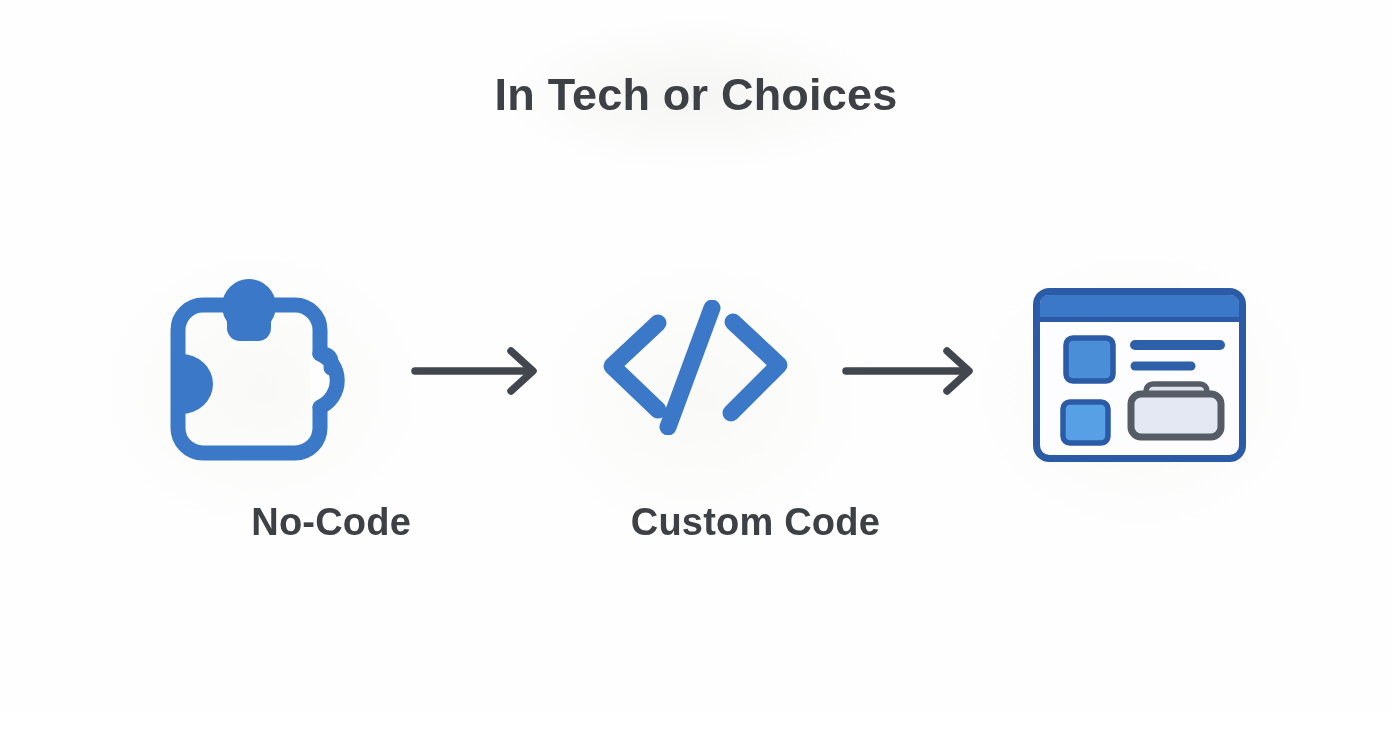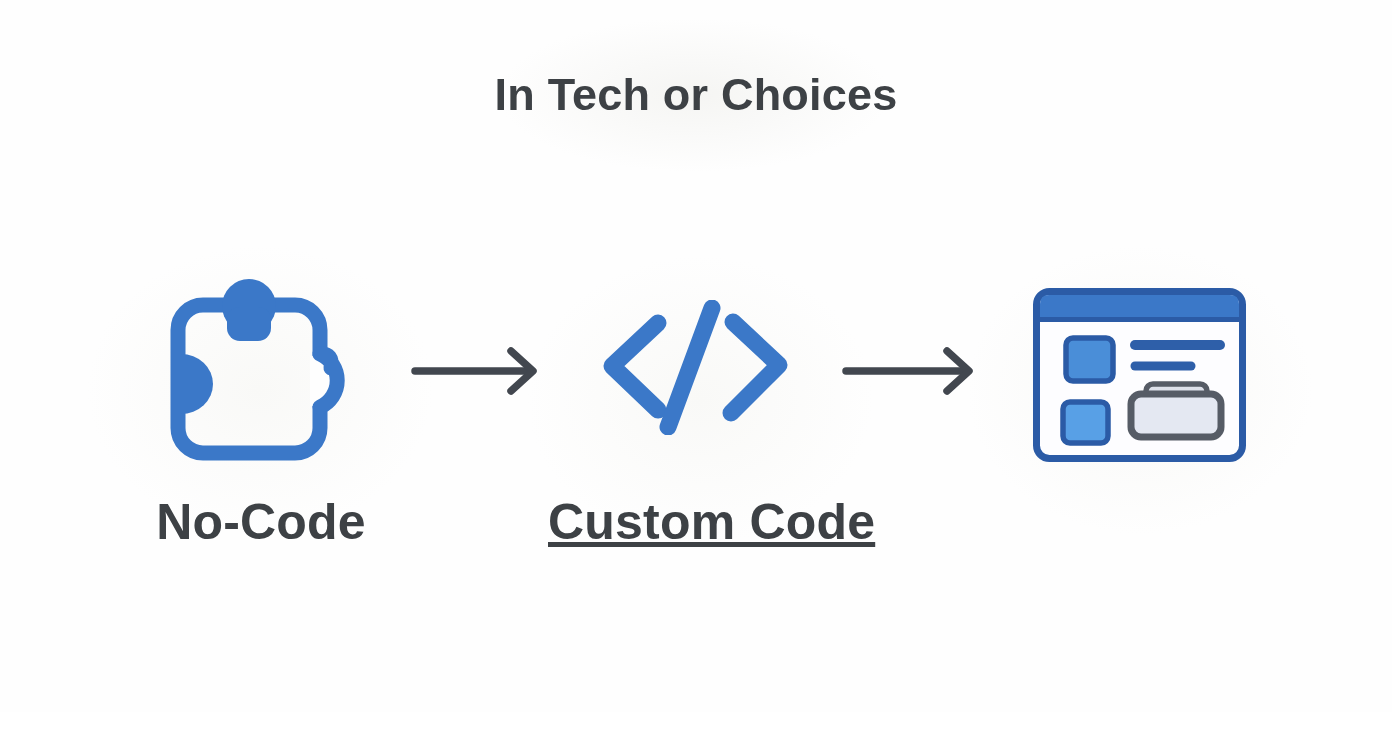--- a/index.html
+++ b/index.html
@@ -48,29 +48,29 @@
   .code-pos{left:600px; top:300px;}
   .window-pos{left:1033px; top:288px;}
   .arrow1-pos{left:410px; top:347px;}
   .arrow2-pos{left:841px; top:347px;}
   .step-label{
     position:absolute;
     top:500px;
     width:300px;
     height:44px;
     line-height:44px;
-    text-align:center;
-    font-size:50px;
+    text-align:right;
+    font-size:38px;
     font-weight:700;
     letter-spacing:0.2px;
     color:var(--text-color);
     white-space:nowrap;
   }
   .label1{left:111px;}
-  .label2{left:548px;text-decoration:underline;}
+  .label2{left:580px;}
   .label3{left:985px;}
 
   
   .blue-stroke{stroke:var(--icon-blue);fill:none;}
   .blue-fill{fill:var(--icon-blue);}
   .bg-fill{fill:var(--bg);}
   .win-border{stroke:var(--icon-blue-dark);}
   .win-body{fill:var(--window-body);}
   .sq1{fill:var(--square-blue);}
   .sq2{fill:var(--square-blue-light);}

